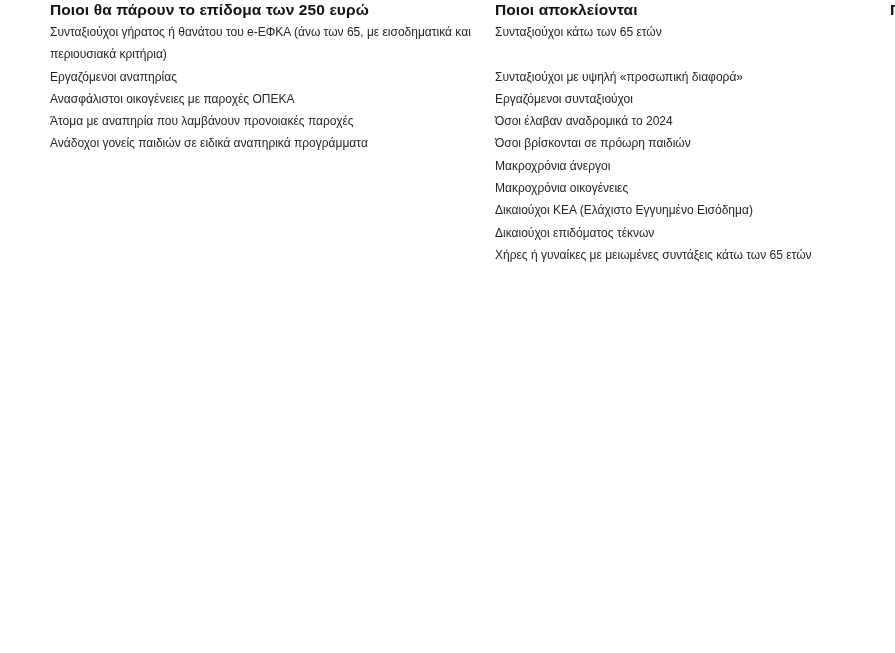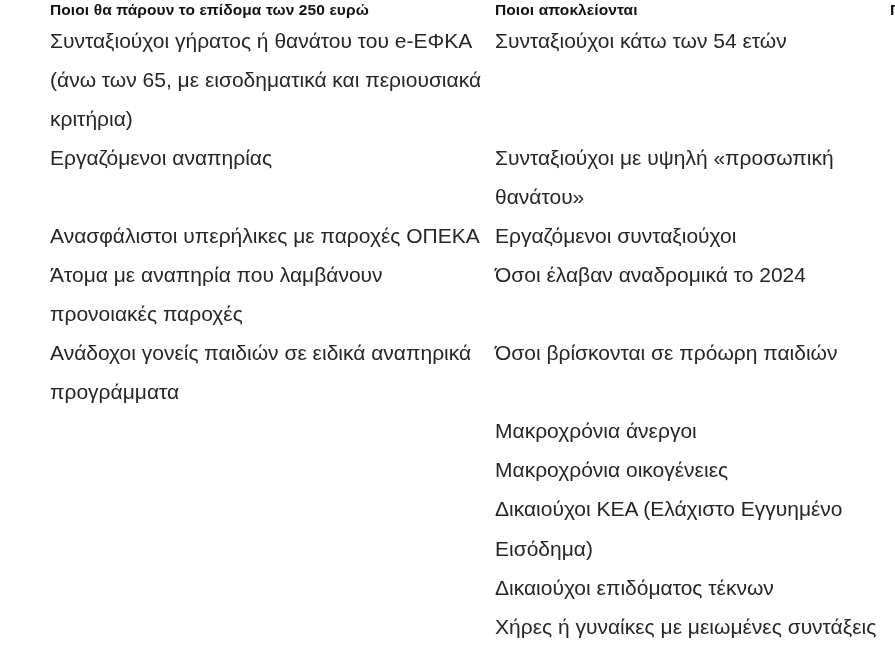--- a/index.html
+++ b/index.html
@@ -49,21 +49,21 @@
     color: #121212;
     padding: 11px 34px 12px 0;
     border-bottom: 2px solid #d6d6d6;
     letter-spacing: 0.1px;
   }
   thead th.gutter-cell {
     border-bottom: 2px solid #d6d6d6;
   }
 
   tbody td {
-    font-size: 21px;
+    font-size: 12px;
     font-weight: 400;
     line-height: 1.86;
     color: #262626;
     padding: 13px 34px 13px 0;
     border-bottom: 1px solid #ececec;
   }
   tbody tr:last-child td {
     border-bottom: 0;
   }
   tbody td.gutter-cell {
@@ -91,32 +91,32 @@
       <th class="gutter-cell"></th>
       <th>Ποιοι θα πάρουν το επίδομα των 250 ευρώ</th>
       <th>Ποιοι αποκλείονται</th>
       <th>Π</th>
     </tr>
   </thead>
   <tbody id="table-body">
       <tr>
         <td class="gutter-cell"></td>
         <td>Συνταξιούχοι γήρατος ή θανάτου του e-ΕΦΚΑ (άνω των 65, με εισοδηματικά και περιουσιακά κριτήρια)</td>
-        <td>Συνταξιούχοι κάτω των 54 ετών</td>
+        <td>Συνταξιούχοι κάτω των 65 ετών</td>
         <td class="empty-cell"></td>
       </tr>
       <tr>
         <td class="gutter-cell"></td>
         <td>Εργαζόμενοι αναπηρίας</td>
-        <td>Συνταξιούχοι με υψηλή «προσωπική θανάτου»</td>
+        <td>Συνταξιούχοι με υψηλή «προσωπική διαφορά»</td>
         <td class="empty-cell"></td>
       </tr>
       <tr>
         <td class="gutter-cell"></td>
-        <td>Ανασφάλιστοι υπερήλικες με παροχές ΟΠΕΚΑ</td>
+        <td>Ανασφάλιστοι οικογένειες με παροχές ΟΠΕΚΑ</td>
         <td>Εργαζόμενοι συνταξιούχοι</td>
         <td class="empty-cell"></td>
       </tr>
       <tr>
         <td class="gutter-cell"></td>
         <td>Άτομα με αναπηρία που λαμβάνουν προνοιακές παροχές</td>
         <td>Όσοι έλαβαν αναδρομικά το 2024</td>
         <td class="empty-cell"></td>
       </tr>
       <tr>

